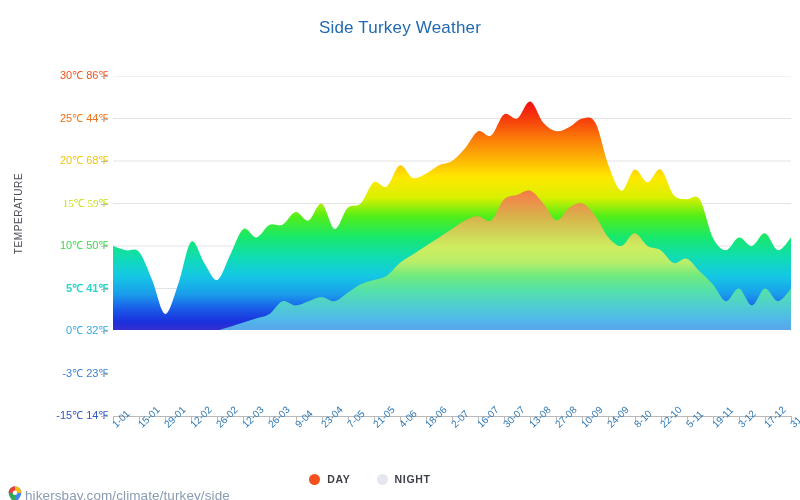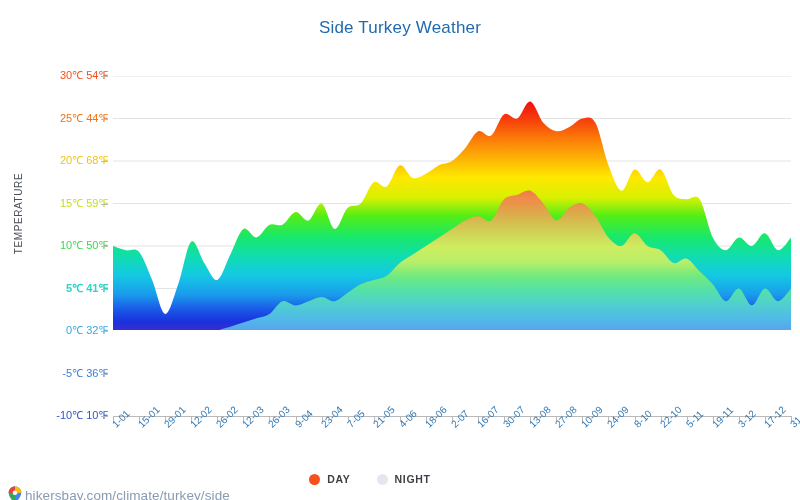--- a/index.html
+++ b/index.html
@@ -61,37 +61,37 @@
 </head>
 <body>
 
 <div id="chart-root">
 
   <div class="title">Side Turkey Weather</div>
 
   <div class="ytitle">TEMPERATURE</div>
 
   <div class="ylabel-wrap" id="ylabels">
-      <div class="ylabel" style="top: 58px; color: rgb(244, 81, 30);">30℃ 54℉</div>
+      <div class="ylabel" style="top: 58px; color: rgb(244, 81, 30);">30℃ 86℉</div>
       <div style="position: absolute; left: 101px; top: 64px; width: 7px; height: 1px; background: rgb(185, 185, 185);"></div>
       <div class="ylabel" style="top: 100.5px; color: rgb(239, 114, 21);">25℃ 44℉</div>
       <div style="position: absolute; left: 101px; top: 106.5px; width: 7px; height: 1px; background: rgb(185, 185, 185);"></div>
       <div class="ylabel" style="top: 143px; color: rgb(242, 196, 12);">20℃ 68℉</div>
       <div style="position: absolute; left: 101px; top: 149px; width: 7px; height: 1px; background: rgb(185, 185, 185);"></div>
-      <div class="ylabel" style="top: 185.5px; color: rgb(200, 224, 24);">15℃ 59℉</div>
+      <div class="ylabel" style="top: 185.5px; color: rgb(200, 224, 24); font-family: Liberation Serif, serif;">15℃ 59℉</div>
       <div style="position: absolute; left: 101px; top: 191.5px; width: 7px; height: 1px; background: rgb(185, 185, 185);"></div>
       <div class="ylabel" style="top: 228px; color: rgb(58, 217, 74); text-align: right;">10℃ 50℉</div>
       <div style="position: absolute; left: 101px; top: 234px; width: 7px; height: 1px; background: rgb(185, 185, 185);"></div>
       <div class="ylabel" style="top: 270.5px; color: rgb(46, 212, 198); font-weight: bold;">5℃ 41℉</div>
       <div style="position: absolute; left: 101px; top: 276.5px; width: 7px; height: 1px; background: rgb(185, 185, 185);"></div>
       <div class="ylabel" style="top: 313px; color: rgb(54, 168, 224); margin-left: 40px;">0℃ 32℉</div>
       <div style="position: absolute; left: 101px; top: 319px; width: 7px; height: 1px; background: rgb(185, 185, 185);"></div>
-      <div class="ylabel" style="top: 355.5px; color: rgb(59, 127, 212);">-5℃ 36℉</div>
+      <div class="ylabel" style="top: 355.5px; color: rgb(59, 127, 212);">-3℃ 23℉</div>
       <div style="position: absolute; left: 101px; top: 361.5px; width: 7px; height: 1px; background: rgb(185, 185, 185);"></div>
-      <div class="ylabel" style="top: 398px; color: rgb(47, 85, 200);">-10℃ 10℉</div>
+      <div class="ylabel" style="top: 398px; color: rgb(47, 85, 200);">-15℃ 14℉</div>
       <div style="position: absolute; left: 101px; top: 404px; width: 7px; height: 1px; background: rgb(185, 185, 185);"></div>
     </div>
 
   <div class="plot" id="plot">
     <svg id="chart-svg" width="678" height="254" viewBox="0 0 678 254" preserveAspectRatio="none">
       <defs>
         <linearGradient id="tempgrad" x1="0" y1="0" x2="0" y2="1">
           <stop offset="0.000" stop-color="#f01010"></stop>
           <stop offset="0.075" stop-color="#f63c0c"></stop>
           <stop offset="0.160" stop-color="#fb7a08"></stop>

